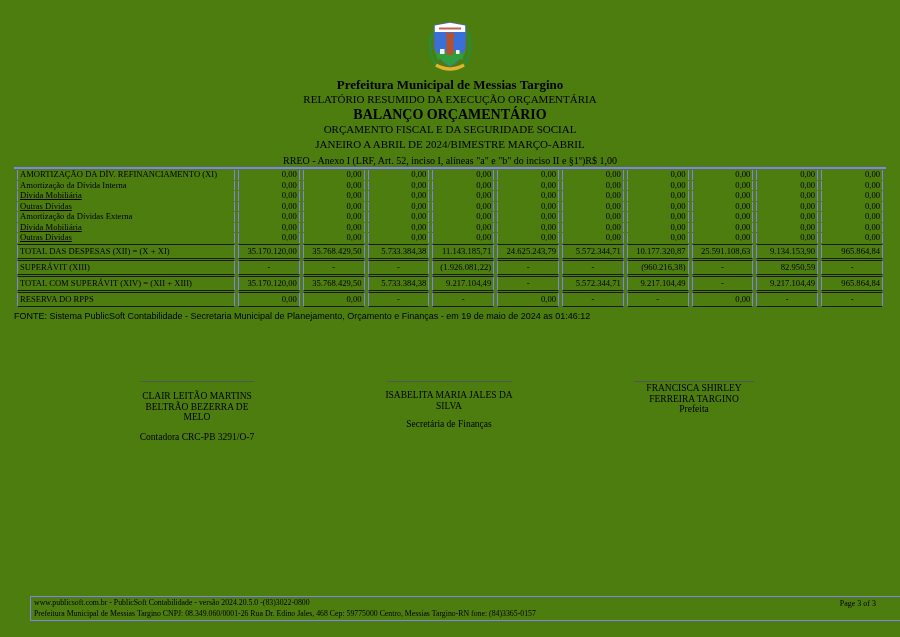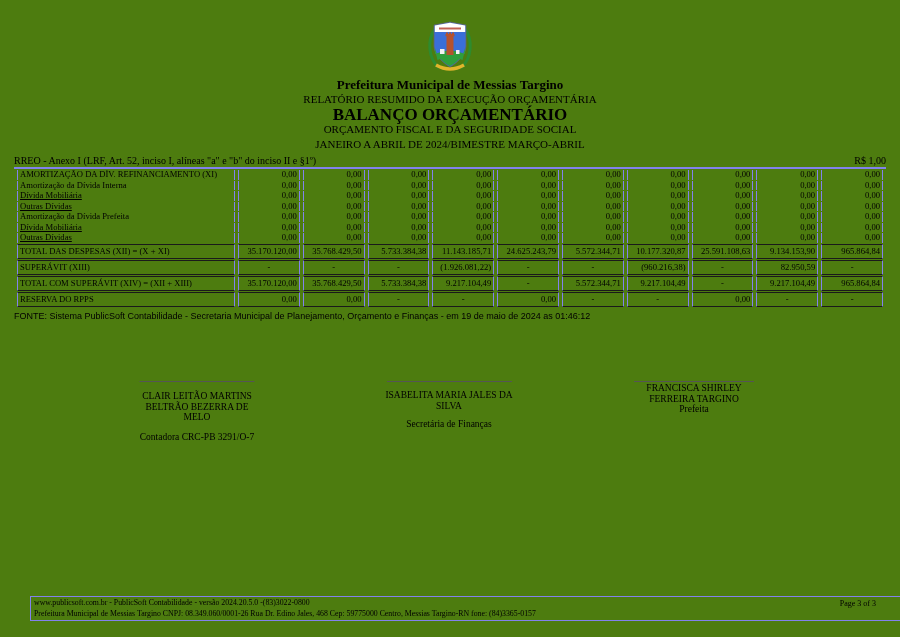--- a/index.html
+++ b/index.html
@@ -14,24 +14,24 @@
     background:#4d7c0f;
     overflow:hidden;
     font-family:"Liberation Serif", serif;
     color:#000;
   }
   
   .crest{display:block;margin:20px auto 5px;}
   .hdr{ text-align:center; line-height:15px;}
   .hdr .t1{font-size:13px;font-weight:bold;}
   .hdr .t2,.hdr .t4,.hdr .t5{font-size:11px;}
-  .hdr .t3{font-size:17px;font-weight:bold;}
+  .hdr .t3{font-size:14px;font-weight:bold;}
   
   .meta{
-    display:flex;justify-content:space-between;align-items:flex-end;
+    display:flex;justify-content:center;align-items:flex-end;
     margin:3px 14px 1px 14px;
     font-size:10px;
   }
   
   .tbl-wrap{margin:0 14px;}
   table.rpt{
     width:872px;
     table-layout:fixed;
     border-collapse:separate;
     border-spacing:3px 1px;
@@ -192,21 +192,21 @@
             <td class="num">0,00</td>
             <td class="num">0,00</td>
             <td class="num">0,00</td>
             <td class="num">0,00</td>
             <td class="num">0,00</td>
             <td class="num">0,00</td>
             <td class="num">0,00</td>
             <td class="num">0,00</td>
           </tr>
           <tr class="detail">
-            <td class="lbl ind-1">Amortização da Dívida Prefeita</td>
+            <td class="lbl ind-1">Amortização da Dívidas Externa</td>
             <td class="num">0,00</td>
             <td class="num">0,00</td>
             <td class="num">0,00</td>
             <td class="num">0,00</td>
             <td class="num">0,00</td>
             <td class="num">0,00</td>
             <td class="num">0,00</td>
             <td class="num">0,00</td>
             <td class="num">0,00</td>
             <td class="num">0,00</td>

